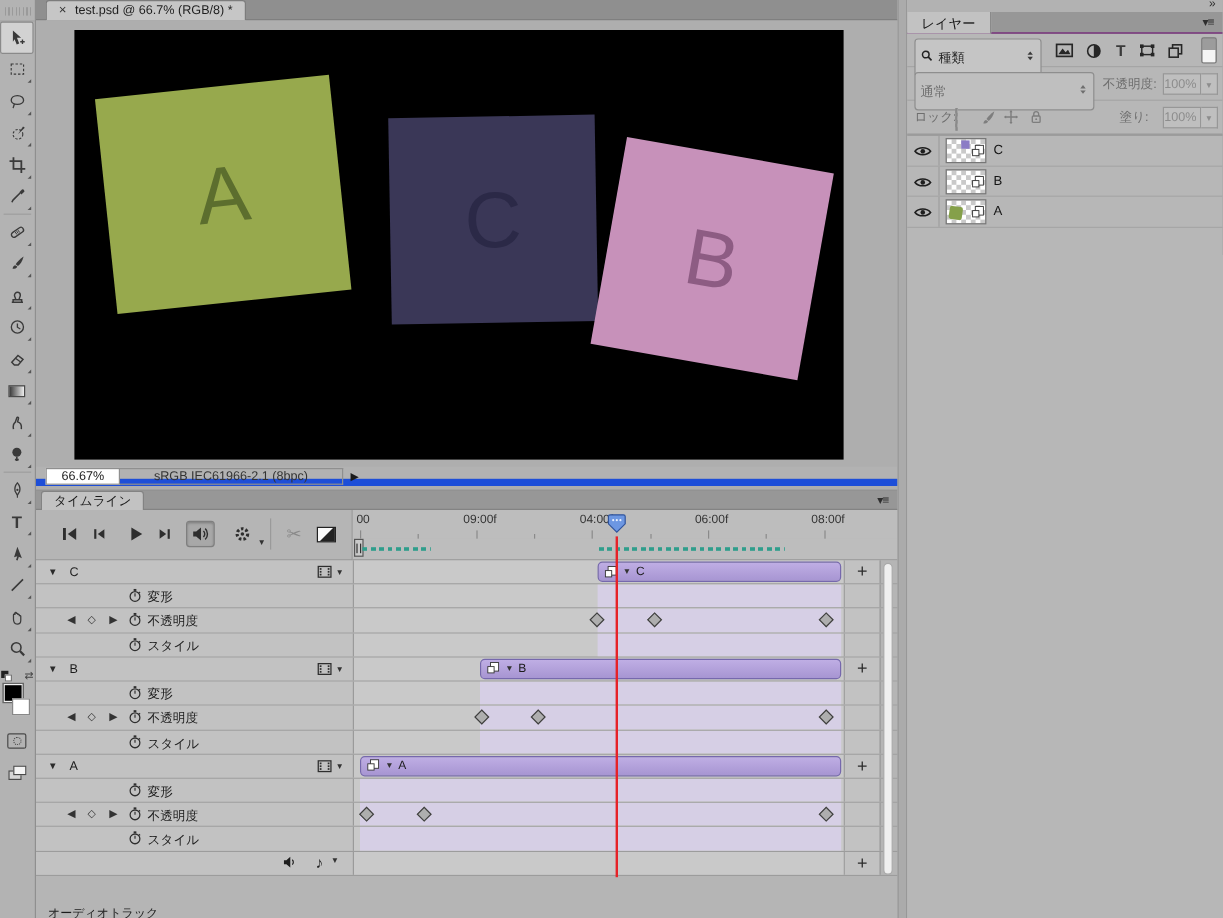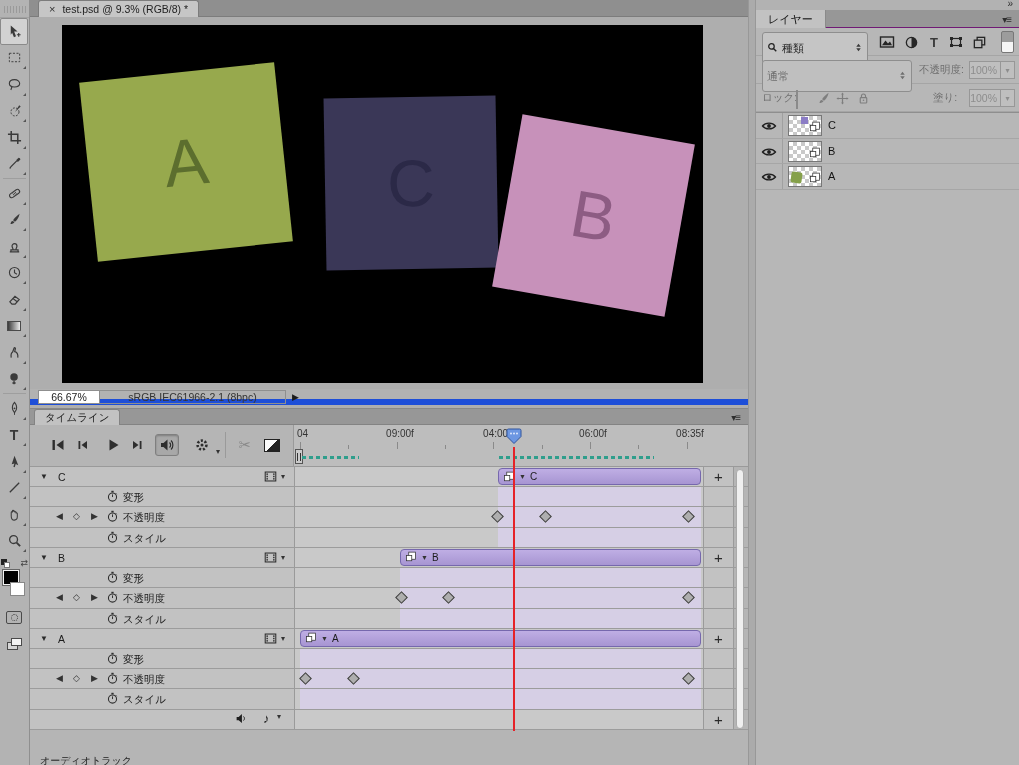--- a/index.html
+++ b/index.html
@@ -335,21 +335,21 @@
           <i class="p1"></i>
           <i class="p2"></i>
         </span>
       </div>
   </div>
 
   <div id="docwin">
     <div id="doc-tabbar">
       <div class="doc-tab">
         <span class="close">×</span>
-        <span>test.psd @ 9.3% (RGB/8) *</span>
+        <span>test.psd @ 66.7% (RGB/8) *</span>
       </div>
     </div>
     <div id="canvas-area">
       <div id="canvas" style="background: rgb(0, 0, 0);">
           <div class="square" style="left: 26px; top: 47px; width: 196px; height: 180px; background: rgb(151, 169, 77); transform: rotate(-6deg);">
             <span style="color: rgb(92, 110, 46);">A</span>
           </div>
           <div class="square" style="left: 263px; top: 72px; width: 172px; height: 172px; background: rgb(58, 55, 87); transform: rotate(-1deg);">
             <span style="color: rgb(43, 41, 71);">C</span>
           </div>
@@ -421,25 +421,25 @@
         </div>
         <div class="tbtn dis" style="left: 203px;">
           <span style="font-size: 15px; color: rgb(85, 85, 85);">✂</span>
         </div>
         <div class="tbtn" style="left: 230px;">
           <span class="trans-icon"></span>
         </div>
         <div class="ctl-sep"></div>
       </div>
     <div id="tl-ruler">
-        <span class="rlab" style="left: 3px;">04</span>
+        <span class="rlab" style="left: 3px;">00</span>
         <span class="rlab" style="left: 106px; transform: translateX(-50%);">09:00f</span>
         <span class="rlab" style="left: 203px; transform: translateX(-50%);">04:00f</span>
         <span class="rlab" style="left: 299px; transform: translateX(-50%);">06:00f</span>
-        <span class="rlab" style="left: 396px; transform: translateX(-50%);">08:35f</span>
+        <span class="rlab" style="left: 396px; transform: translateX(-50%);">08:00f</span>
         <span class="tick" style="left: 6px; height: 7px;"></span>
         <span class="tick" style="left: 54px; height: 4px;"></span>
         <span class="tick" style="left: 103px; height: 7px;"></span>
         <span class="tick" style="left: 151px; height: 4px;"></span>
         <span class="tick" style="left: 199px; height: 7px;"></span>
         <span class="tick" style="left: 248px; height: 4px;"></span>
         <span class="tick" style="left: 296px; height: 7px;"></span>
         <span class="tick" style="left: 344px; height: 4px;"></span>
         <span class="tick" style="left: 393px; height: 7px;"></span>
       </div>

